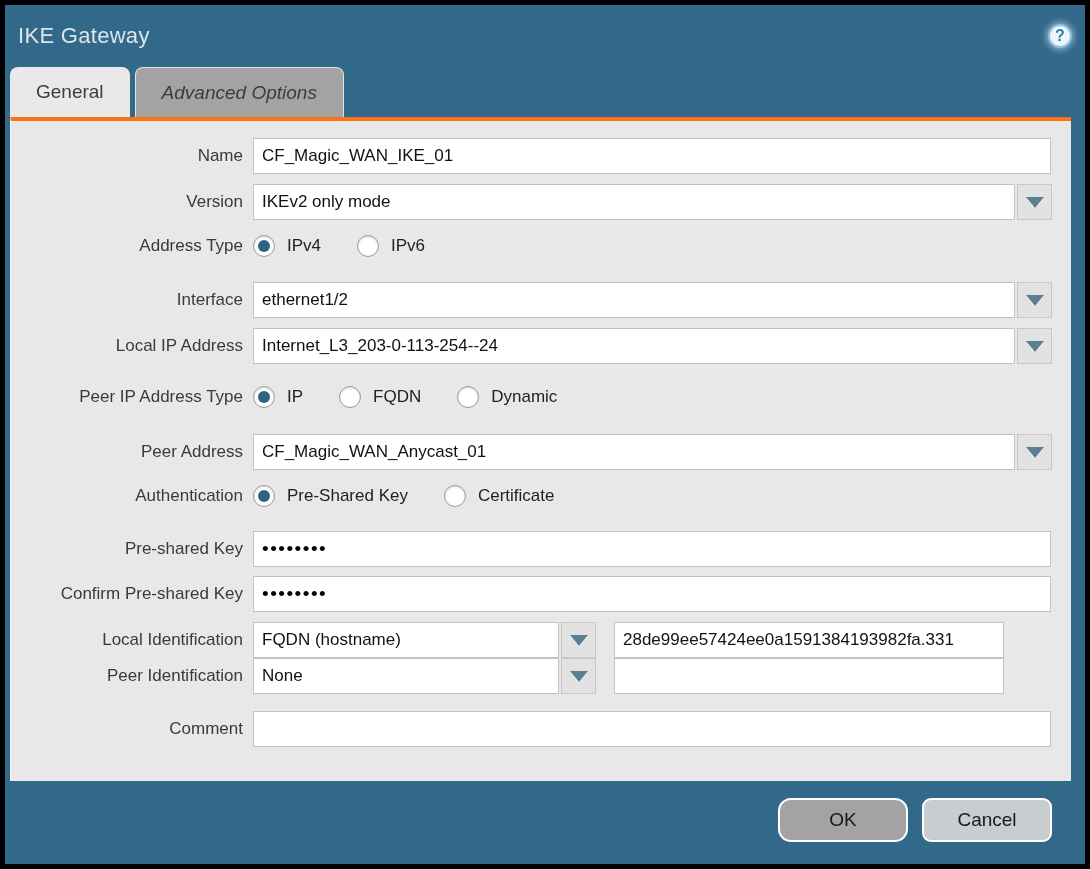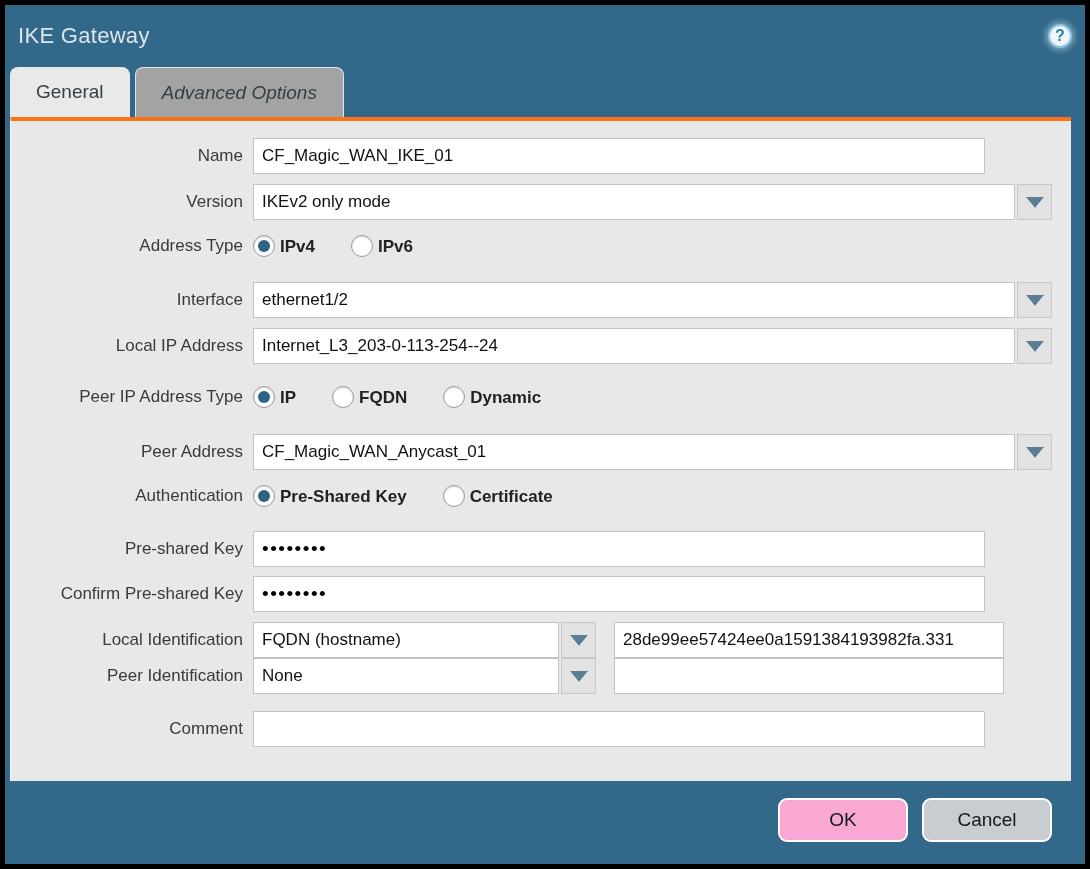--- a/index.html
+++ b/index.html
@@ -12,37 +12,37 @@
   
   .tabs{display:flex;padding-left:5px;gap:5px;flex:0 0 auto;height:50px;align-items:flex-end;}
   .tab{height:50px;display:flex;align-items:center;justify-content:center;padding:0 26px;border-radius:8px 8px 0 0;font-size:19px;color:#343f44;box-sizing:border-box;cursor:pointer;}
   .tab.active{background:#e9e9e9;}
   .tab.inactive{background:#a3a3a3;border:1px solid #dde5e6;border-bottom:none;font-style:italic;}
   
   .panel{background:#e8e8e8;margin-left:5px;margin-right:14px;height:664px;flex:0 0 auto;border-top:4px solid #f97316;border-left:1px solid #f4f4f4;box-sizing:border-box;overflow:hidden;}
   .row{display:flex;align-items:center;}
   .lbl{width:242px;flex:0 0 242px;text-align:right;padding-right:10px;box-sizing:border-box;color:#3a3a3a;font-size:17px;white-space:nowrap;}
   .field{background:#fff;border:1px solid #c3c3c3;height:36px;box-sizing:border-box;display:flex;align-items:center;padding:0 8px;font-size:17px;color:#111;white-space:nowrap;overflow:hidden;}
-  .field.full{width:732px;text-align:right;}
+  .field.full{width:798px;text-align:right;}
   .field.with-dd{width:762px;}
   .ddbtn{width:35px;height:36px;margin-left:2px;background:#e2e2e2;border:1px solid #c8c8c8;box-sizing:border-box;display:flex;align-items:center;justify-content:center;cursor:pointer;}
   .ddbtn .tri{width:0;height:0;border-left:9px solid transparent;border-right:9px solid transparent;border-top:11px solid #5b7e93;filter:drop-shadow(0 1px 0 rgba(255,255,255,.7));}
   .combo{width:306px;}
   .sidefield{margin-left:18px;width:390px;}
   .dots{font-size:19px;letter-spacing:1.5px;color:#000;}
   
   .radios{display:flex;align-items:center;gap:36px;}
-  .radio-opt{display:flex;align-items:flex-end;gap:5px;cursor:pointer;font-weight:bold;}
+  .radio-opt{display:flex;align-items:center;gap:12px;cursor:pointer;}
   .radio{width:22px;height:22px;border-radius:50%;background:#fff;border:1px solid #9b9b9b;box-sizing:border-box;display:flex;align-items:center;justify-content:center;box-shadow:inset 0 1px 2px rgba(0,0,0,.15);}
   .radio.selected::after{content:"";width:12px;height:12px;border-radius:50%;background:#2e6384;}
   .radio-label{font-size:17px;color:#222;}
   
   .footer{flex:1 1 auto;display:flex;justify-content:flex-end;align-items:flex-start;padding-top:17px;padding-right:33px;gap:14px;}
   .btn{width:130px;height:44px;border-radius:9px;border:2px solid #fff;box-sizing:border-box;display:flex;align-items:center;justify-content:center;font-size:19px;color:#101a1f;cursor:pointer;}
-  .btn.ok{background:#f9a8d4;}
+  .btn.ok{background:#a3a3a3;border-radius:13px;}
   .btn.cancel{background:#c9cdd1;}
   
   .m17{margin-top:17px}.m10{margin-top:10px}.m14{margin-top:14px}.m24{margin-top:24px}
   .m21{margin-top:21px}.m25{margin-top:25px}.m23{margin-top:23px}.m9{margin-top:9px}.m16{}
   .radio-row{height:24px;}
 </style>
 </head>
 <body>
 
 <div class="frame">

